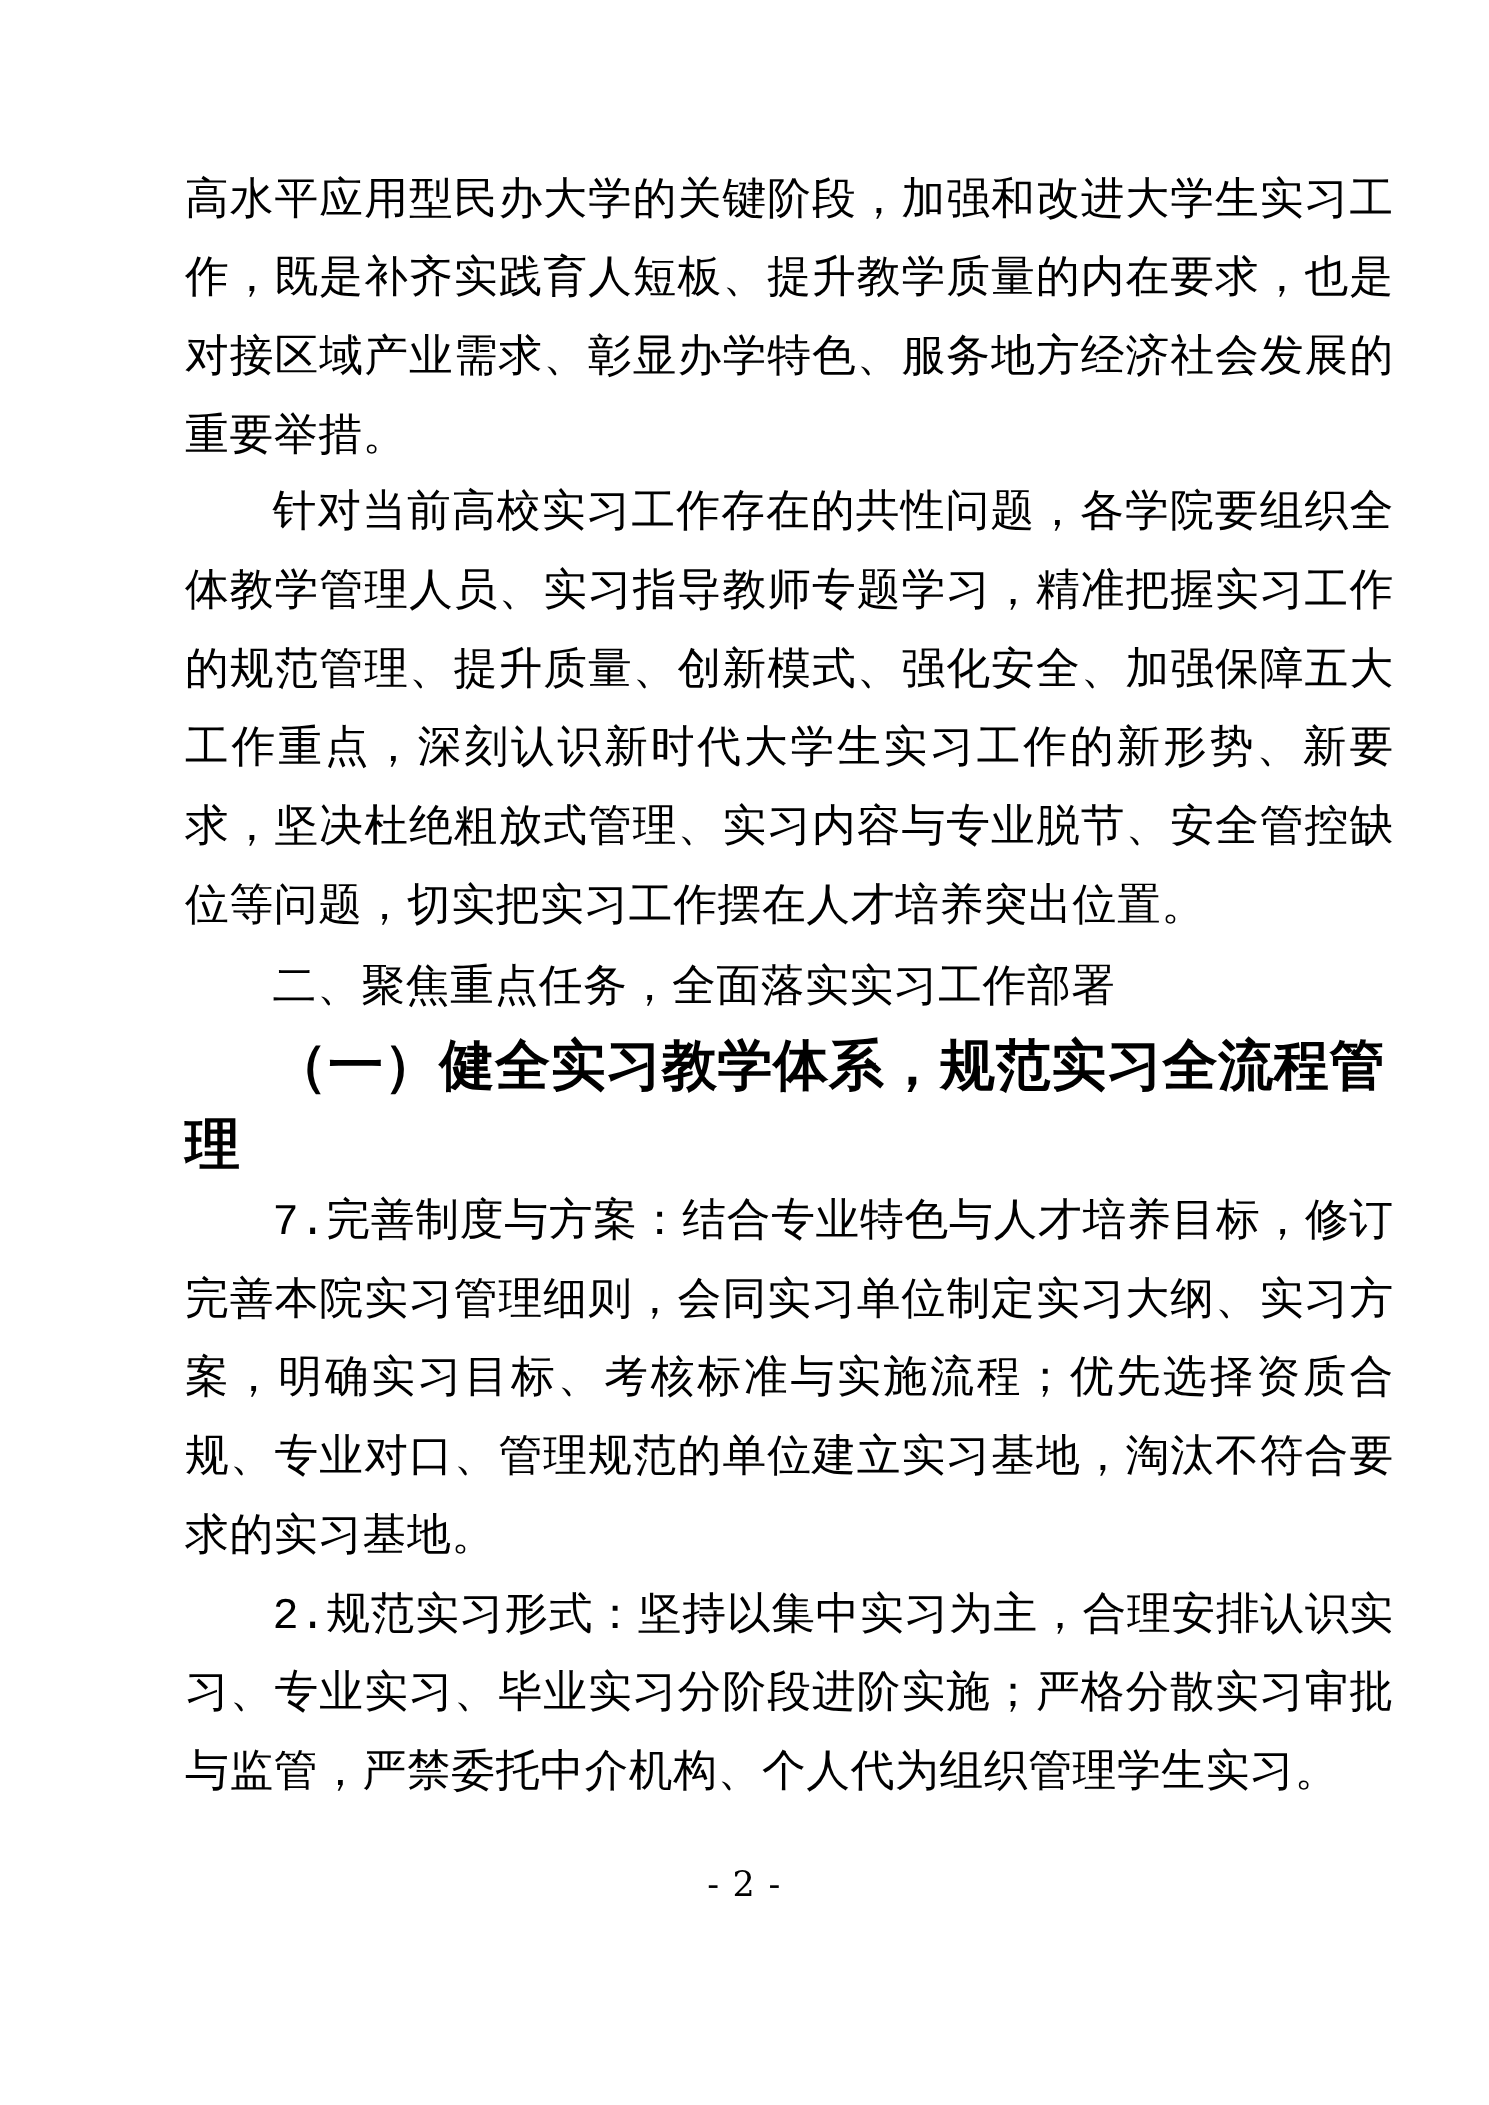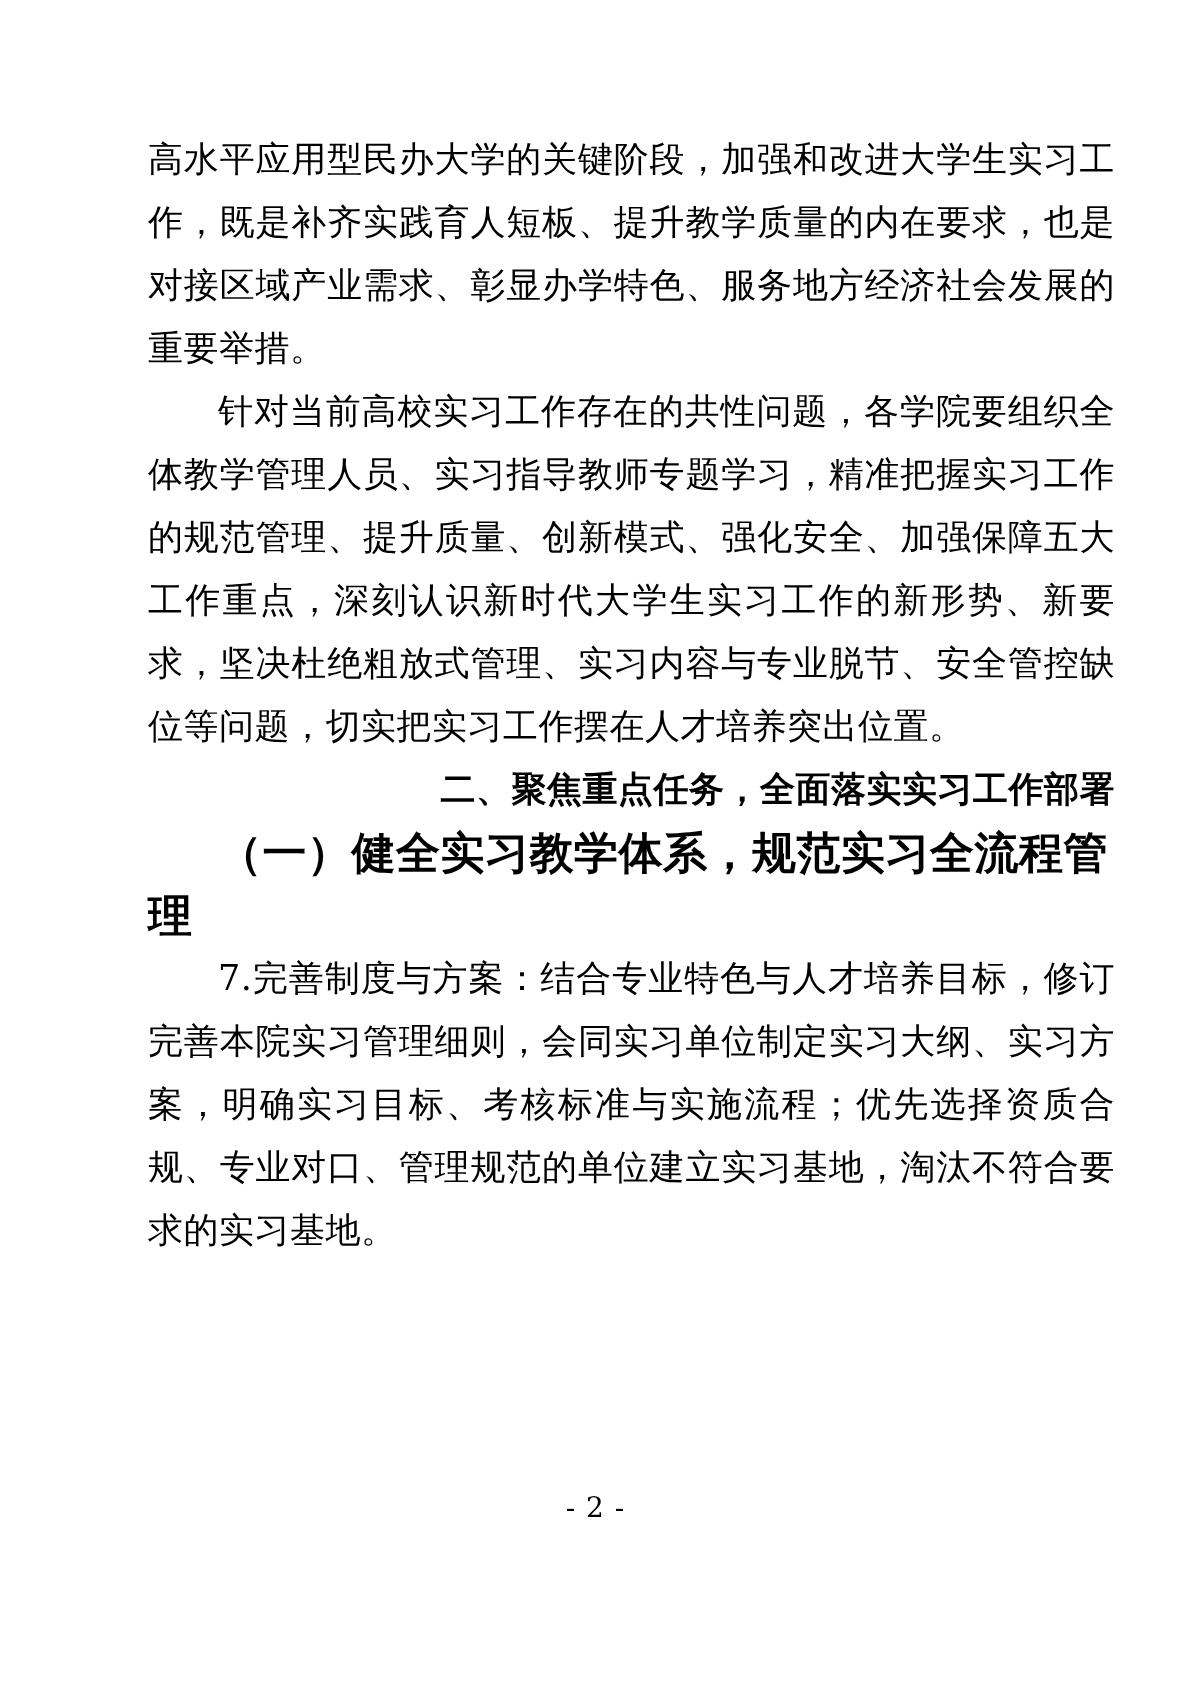--- a/index.html
+++ b/index.html
@@ -28,30 +28,30 @@
     font-size: 35px;
     line-height: 63px;
     letter-spacing: 0.5px;
     text-align: justify;
     text-justify: inter-ideograph;
     text-indent: 0;
     word-break: break-all;
   }
   p.indent {
     text-indent: 70px;
+    font-family: Liberation Mono, monospace;
   }
   p.heading {
     margin: 0;
     font-size: 35px;
     line-height: 63px;
-    font-weight: bold;
+    font-weight: normal;
     letter-spacing: 0.5px;
     text-indent: 70px;
     font-family: "DejaVu Sans", "Liberation Sans", sans-serif;
-    text-align: right;
   }
   p.subheading {
     margin: 0;
     font-size: 44px;
     line-height: 63px;
     font-weight: bold;
     letter-spacing: 0.5px;
     text-indent: 70px;
     font-family: "DejaVu Sans", "Liberation Sans", sans-serif;
   }
@@ -75,17 +75,18 @@
     <p class="para">高水平应用型民办大学的关键阶段，加强和改进大学生实习工作，既是补齐实践育人短板、提升教学质量的内在要求，也是对接区域产业需求、彰显办学特色、服务地方经济社会发展的重要举措。</p>
 
     <p class="para indent">针对当前高校实习工作存在的共性问题，各学院要组织全体教学管理人员、实习指导教师专题学习，精准把握实习工作的规范管理、提升质量、创新模式、强化安全、加强保障五大工作重点，深刻认识新时代大学生实习工作的新形势、新要求，坚决杜绝粗放式管理、实习内容与专业脱节、安全管控缺位等问题，切实把实习工作摆在人才培养突出位置。</p>
 
     <p class="heading">二、聚焦重点任务，全面落实实习工作部署</p>
 
     <p class="subheading">（一）健全实习教学体系，规范实习全流程管理</p>
 
     <p class="para indent">7.完善制度与方案：结合专业特色与人才培养目标，修订完善本院实习管理细则，会同实习单位制定实习大纲、实习方案，明确实习目标、考核标准与实施流程；优先选择资质合规、专业对口、管理规范的单位建立实习基地，淘汰不符合要求的实习基地。</p>
 
+    <p class="para indent">2.规范实习形式：坚持以集中实习为主，合理安排认识实习、专业实习、毕业实习分阶段进阶实施；严格分散实习审批与监管，严禁委托中介机构、个人代为组织管理学生实习。</p>
 
   </div>
 
   <div class="page-number">- 2 -</div>
 </div>
 
 </body></html>

